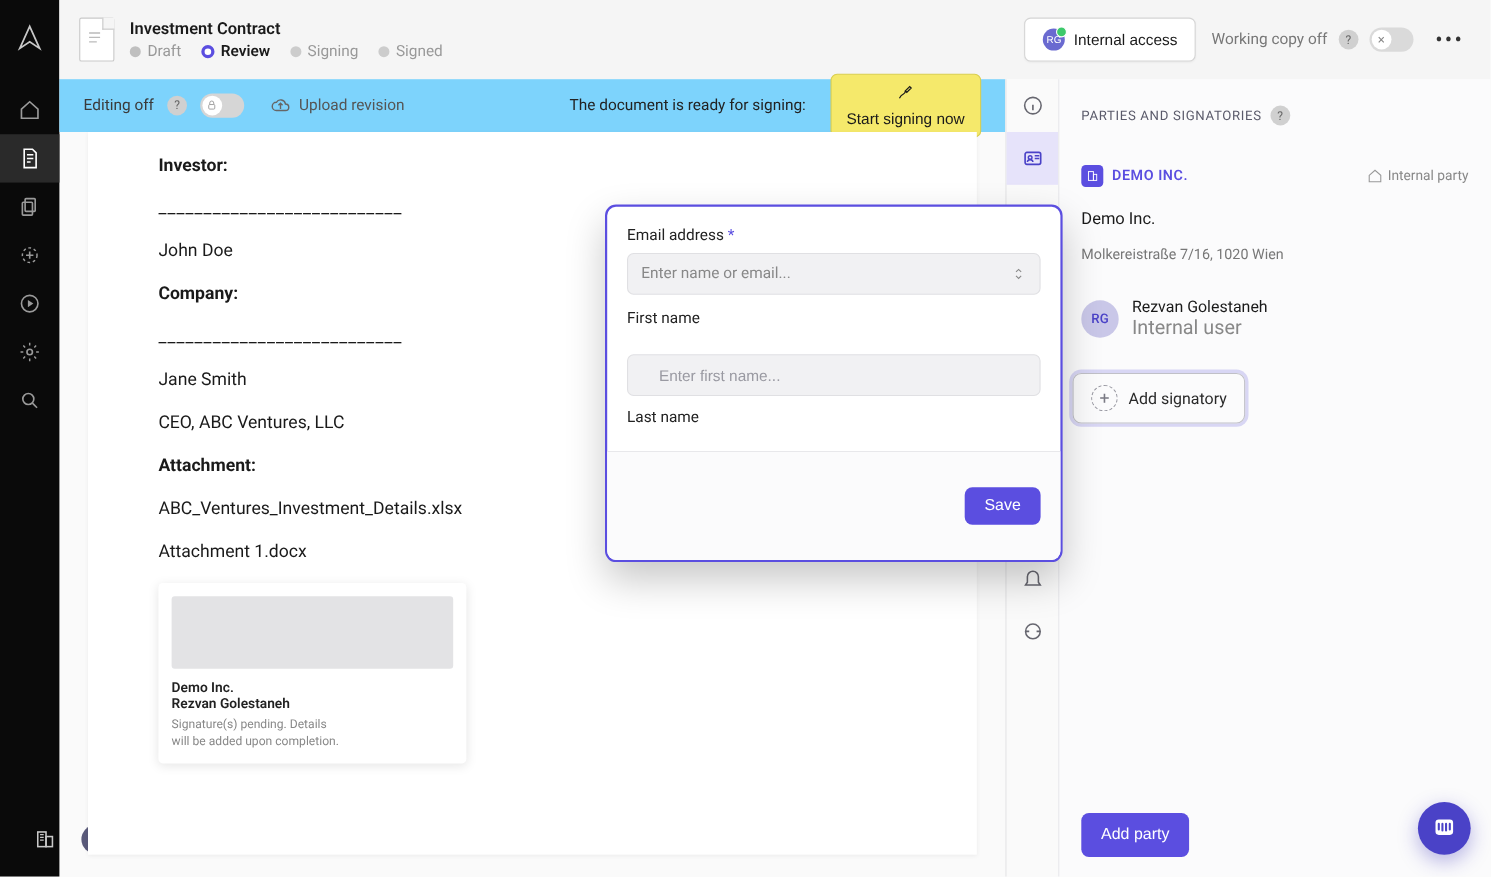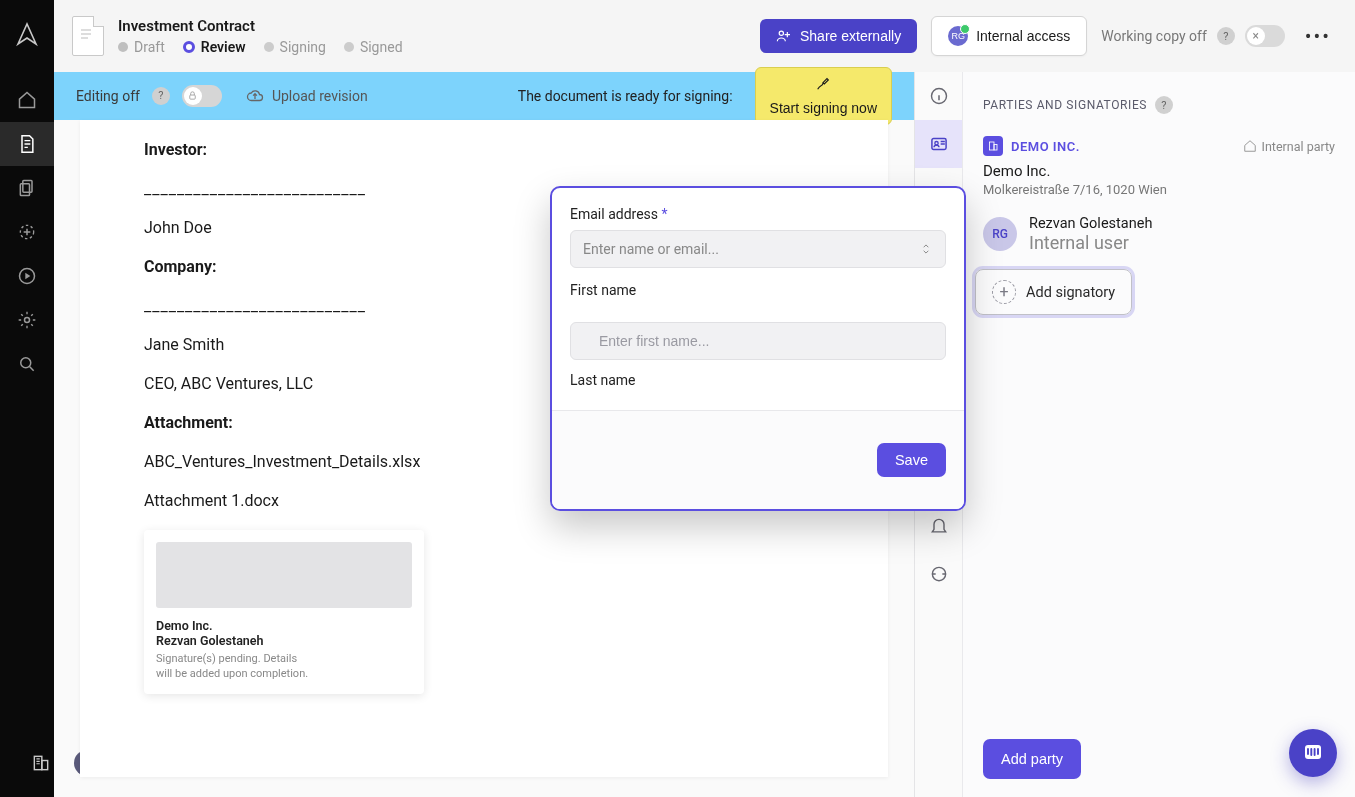--- a/index.html
+++ b/index.html
@@ -178,20 +178,21 @@
 }
 .right-rail .ritem.active { background: #e6e3fa; color: #4a42c7; }
 
 .panel {
   position: absolute;
   right: 0; top: 72px; width: 393px; bottom: 0;
   background: #fbfbfc;
   border-left: 1px solid #e9e9ec;
   display: flex; flex-direction: column;
   padding: 24px 20px 18px 20px;
+  gap: 14px;
 }
 .panel-title {
   font-size: 12px; letter-spacing: 0.6px; color: #5a5a6a;
   text-transform: uppercase; display: flex; align-items: center; gap: 8px;
   margin-bottom: 22px;
 }
 .party-header { display: flex; align-items: center; gap: 8px; margin-bottom: 6px; }
 .party-chip {
   width: 20px; height: 20px; border-radius: 4px; background: #5b4ee0;
   display: inline-flex; align-items: center; justify-content: center;
@@ -358,28 +359,20 @@
           <span class="dot"></span>
           <span>Signing</span>
         </div>
       <div class="step">
           <span class="dot"></span>
           <span>Signed</span>
         </div>
     </div>
   </div>
   <div class="header-spacer"></div>
-  <button class="btn btn-primary">
-    <svg class="icon-svg" width="16" height="16" viewBox="0 0 24 24" fill="none">
-        <circle cx="8" cy="8" r="3.2" stroke="#fff" stroke-width="1.8"></circle>
-        <path d="M2 20 c0-3 3-5 6-5 s6 2 6 5" stroke="#fff" stroke-width="1.8"></path>
-        <path d="M17 6 V14 M13 10 H21" stroke="#fff" stroke-width="1.8"></path>
-      </svg>
-    <span>Share externally</span>
-  </button>
   <button class="btn btn-outline">
     <span class="rg-chip">RG</span>
     <span>Internal access</span>
   </button>
   <div class="working-copy">
     <span>Working copy off</span>
     <span class="help-dot">?</span>
     <div class="toggle">
       <div class="knob">×</div>
     </div>

